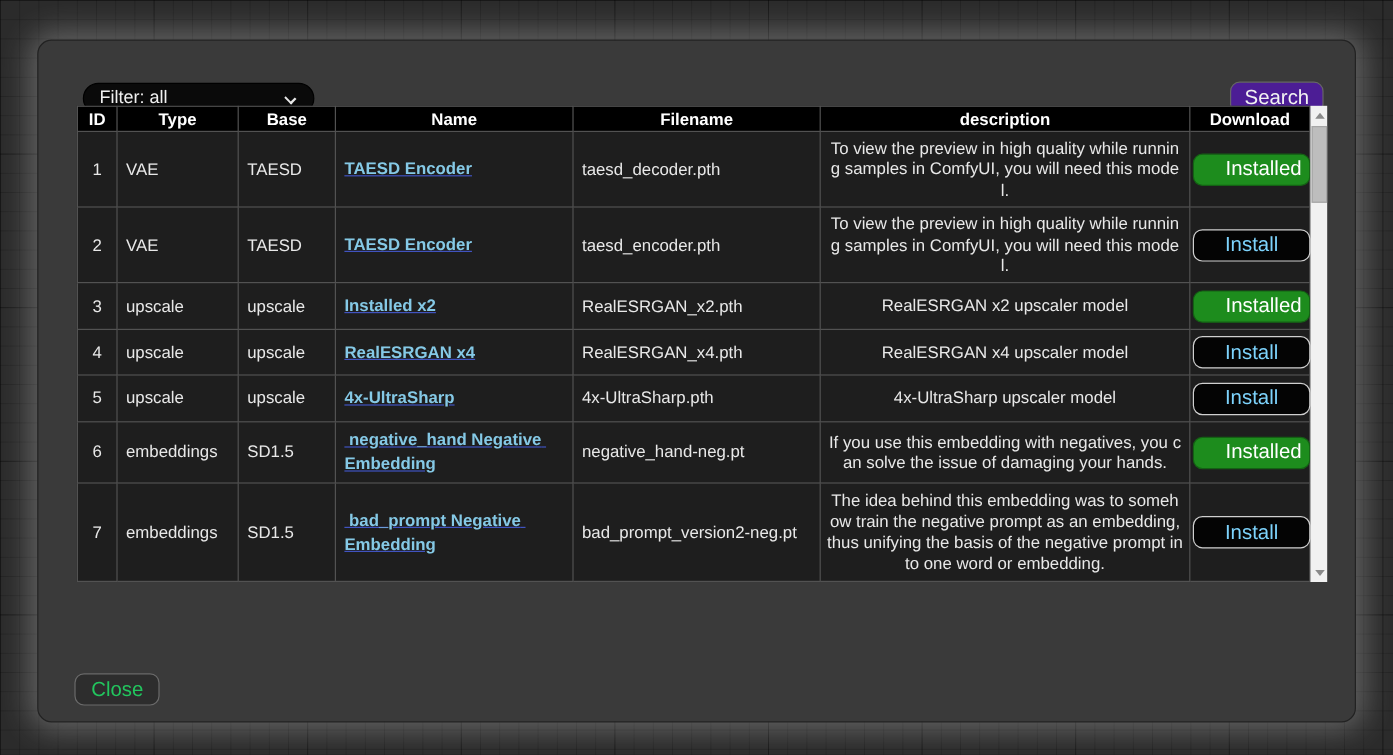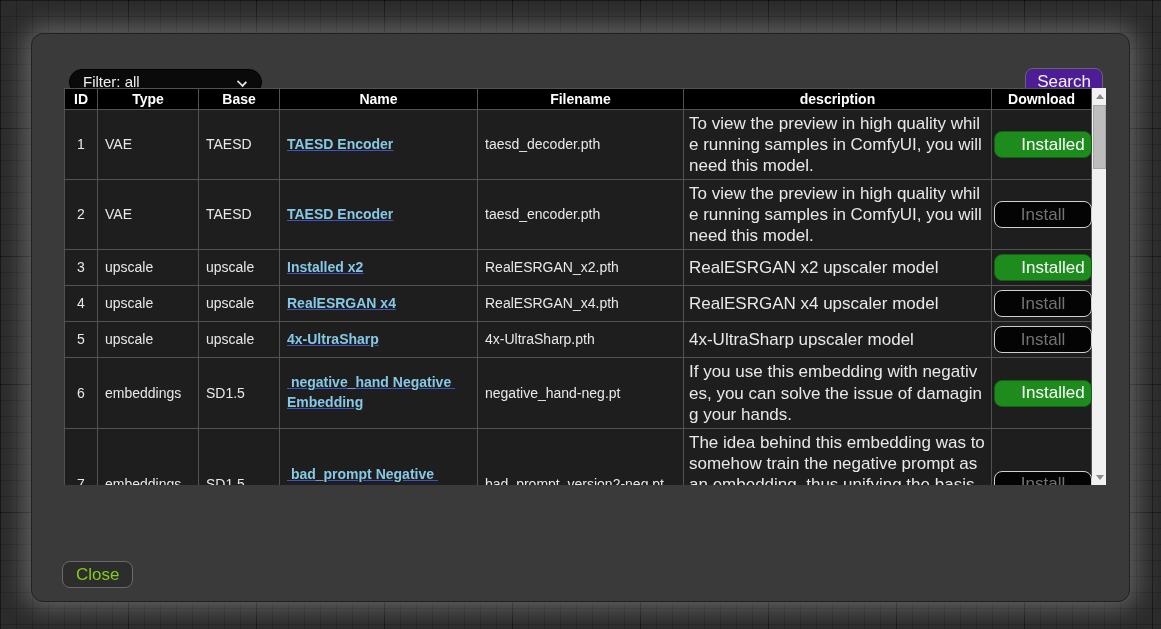--- a/index.html
+++ b/index.html
@@ -109,23 +109,24 @@
   .model-table td {
     border: 1px solid #525252;
     padding: 4px 7px;
     vertical-align: middle;
     color: #e8e8e8;
     line-height: 1.22;
   }
   td.c-id { text-align: center; }
   td.c-desc {
     word-break: break-all;
-    font-size: 17px;
+    font-size: 14px;
     line-height: 1.24;
     padding: 3px 5px;
+    text-align: center;
   }
   td.c-dl { text-align: center; padding: 4px 2px; }
   a.model-link {
     color: #85c9e6;
     font-weight: bold;
     text-decoration: underline;
     text-decoration-color: #4053c0;
     white-space: pre-wrap;
     cursor: pointer;
     line-height: 1.4;
@@ -139,21 +140,21 @@
   }
   .dl-btn.installed {
     background: #1d8c1d;
     border: 1px solid #146114;
     color: #fff;
     padding-left: 20px;
   }
   .dl-btn.install {
     background: #040404;
     border: 1px solid #cfcfcf;
-    color: #737373;
+    color: #7dd3fc;
   }
 
   
   .vscroll {
     width: 15px; height: 397px;
     background: #f1f1f1;
     position: relative;
     flex: 0 0 15px;
   }
   .vs-arrow {
@@ -186,21 +187,21 @@
   }
 
   
   .close-btn {
     position: absolute;
     left: 30px; bottom: 13px;
     height: 27px;
     background: #2d2d2d;
     border: 1px solid #6a6a6a;
     border-radius: 8px;
-    color: #84cc16;
+    color: #22c55e;
     font-size: 17px;
     font-family: "Liberation Sans", sans-serif;
     padding: 2px 13px;
     cursor: pointer;
   }
 </style>
 </head>
 <body>
 
 <div class="dialog">

